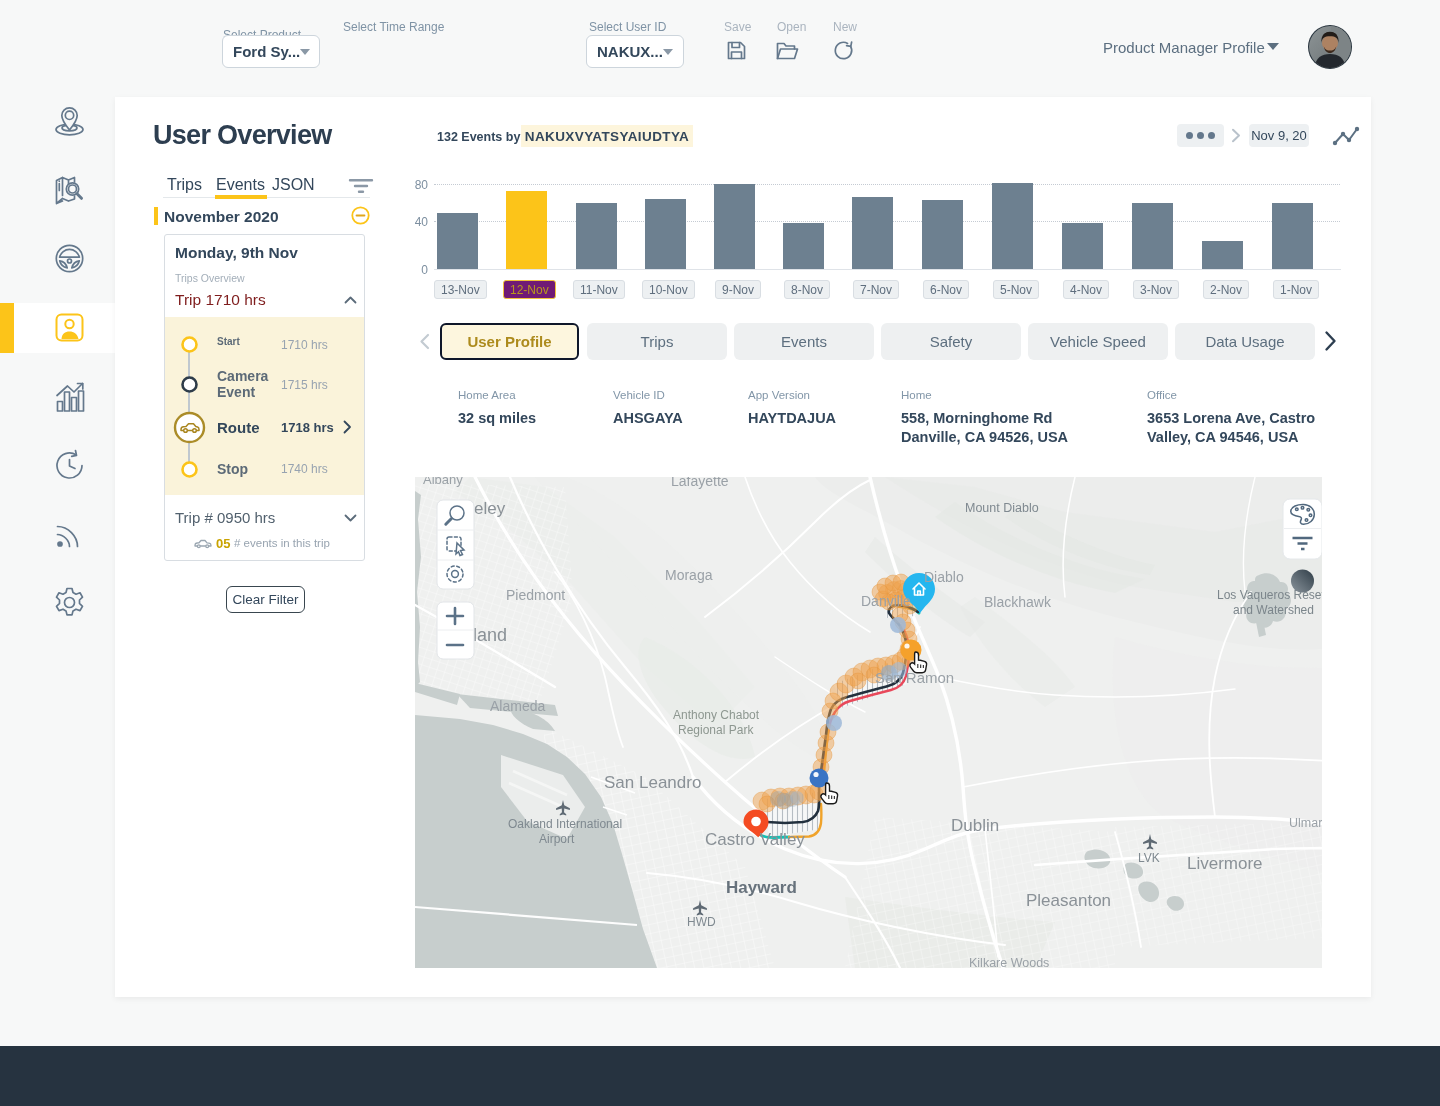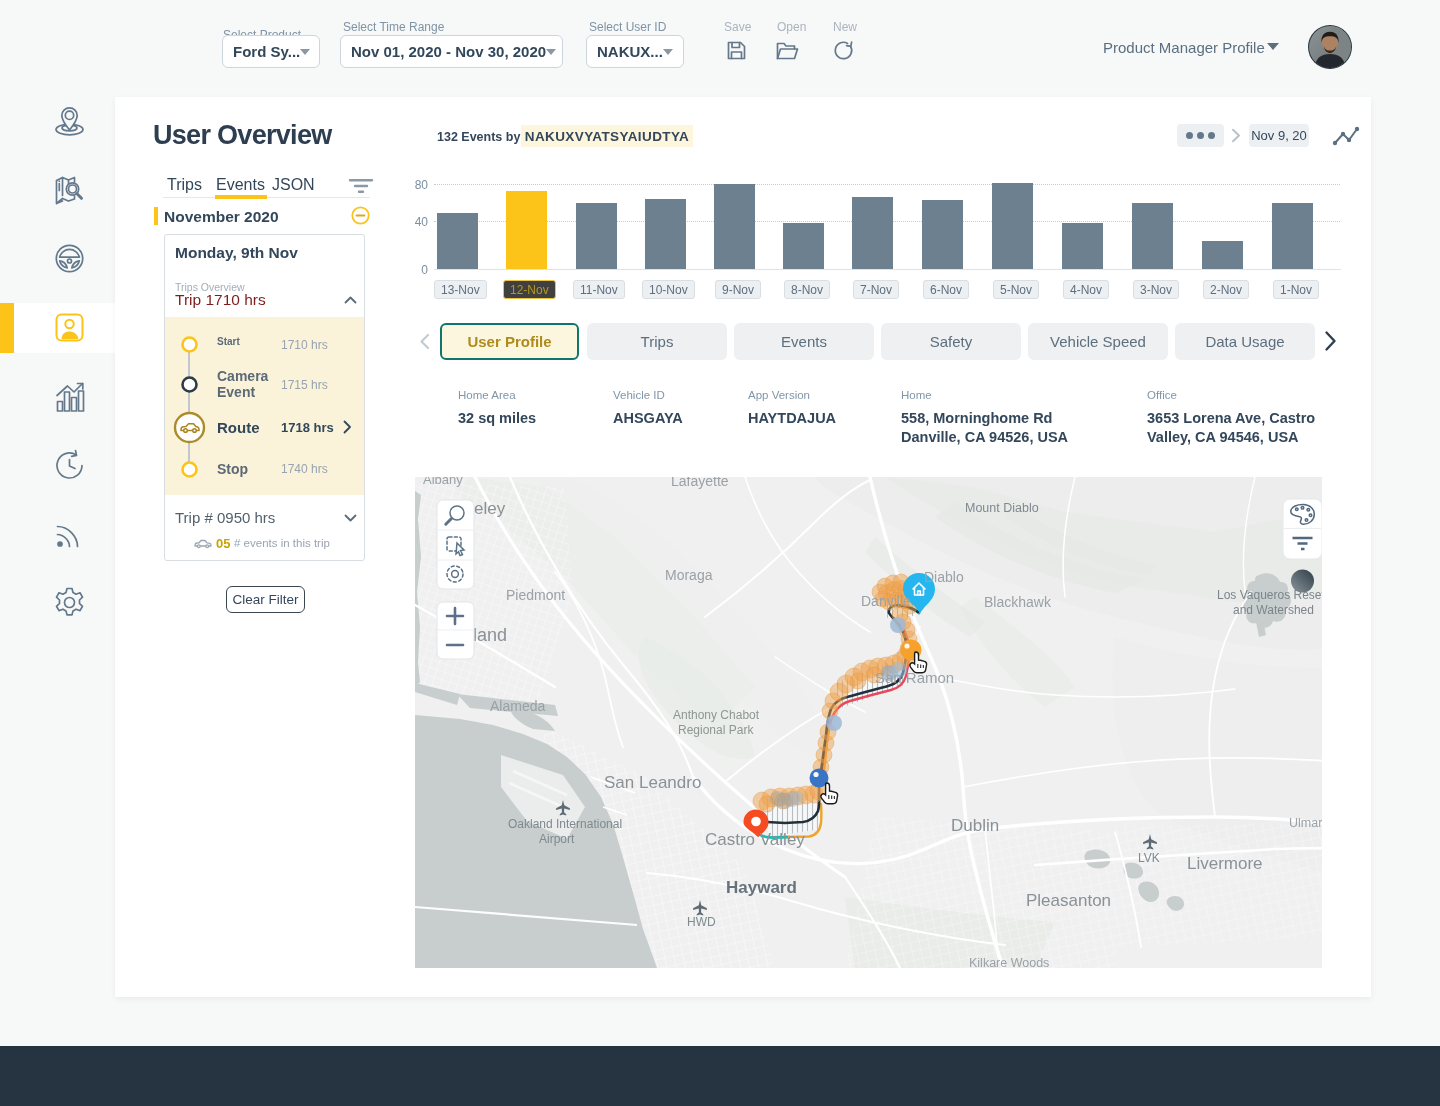--- a/index.html
+++ b/index.html
@@ -24,24 +24,20 @@
 <body>
 <div id="page">
 
   <div class="abs lbl" style="left:223px; top:20px;margin-top:8px;">Select Product</div>
   <div class="ddbox" style="left:222px; top:35px; width:98px;">
       <span class="ddtext">Ford Sy...</span>
       <span class="caret"></span>
     </div>
 
   <div class="abs lbl" style="left:343px; top:20px;">Select Time Range</div>
-  <div class="ddbox" style="left:340px; top:35px; width:223px;">
-      <span class="ddtext">Nov 01, 2020 - Nov 30, 2020</span>
-      <span class="caret"></span>
-    </div>
 
   <div class="abs lbl" style="left:589px; top:20px;">Select User ID</div>
   <div class="ddbox" style="left:586px; top:35px; width:98px;">
       <span class="ddtext">NAKUX...</span>
       <span class="caret"></span>
     </div>
 
   <div class="abs icon-lbl" style="left:724px; top:20px;">Save</div>
   <svg class="abs st" style="left:726px; top:40px;" width="21" height="21" viewBox="0 0 21 21">
     <path d="M2.5 2.5 H14.5 L18.5 6.5 V18.5 H2.5 Z"></path>
@@ -159,21 +155,21 @@
 
   <div class="abs" style="left:154px; top:207px; width:3.5px; height:18px; background:#fcc419;"></div>
   <div class="abs" style="left:164px; top:208px; font-size:15.5px; font-weight:bold; color:#33475b;">November 2020</div>
   <svg class="abs" style="left:351px; top:206px;" width="19" height="19" viewBox="0 0 19 19">
     <circle cx="9.5" cy="9.5" r="8.2" fill="none" stroke="#fcc419" stroke-width="1.8"></circle>
     <path d="M5.5 9.5 H13.5" stroke="#e0a61d" stroke-width="1.8" stroke-linecap="round"></path>
   </svg>
 
   <div class="abs" style="left:163.5px; top:234px; width:201px; height:327px; border:1px solid #d8dde2; border-radius:3px; background:#fff;"></div>
   <div class="abs" style="left:175px; top:244px; font-size:15.5px; font-weight:bold; color:#33475b;">Monday, 9th Nov</div>
-  <div class="abs" style="left:175px; top:281px; font-size:10.5px; color:#a3aeb9;">Trips Overview</div>
+  <div class="abs" style="left:175px; top:272px; font-size:10.5px; color:#a3aeb9;">Trips Overview</div>
   <div class="abs" style="left:175px; top:291px; font-size:15.5px; color:#7f1d1d;">Trip 1710 hrs</div>
   <svg class="abs" style="left:344px; top:296px;" width="13" height="8" viewBox="0 0 13 8" fill="none" stroke="#5b6b7a" stroke-width="1.8" stroke-linecap="round" stroke-linejoin="round">
       <path d="M1.5 6.5 L6.5 1.5 L11.5 6.5"></path>
     </svg>
 
   <div class="abs" style="left:164.5px; top:317px; width:199px; height:178px; background:#faf3da;"></div>
   <div class="abs" style="left:188.2px; top:352px; width:1.6px; height:110px; background:#c0c8cf;"></div>
 
   <svg class="abs" style="left:180px; top:335px;" width="19" height="19">
       <circle cx="9.5" cy="9.5" r="7" fill="#fff" stroke="#fcc419" stroke-width="2.6"></circle>
@@ -256,37 +252,37 @@
   <div class="bar" style="left:783px; top:223px; height:46px;"></div>
   <div class="bar" style="left:852px; top:197px; height:72px;"></div>
   <div class="bar" style="left:922px; top:199.5px; height:69.5px;"></div>
   <div class="bar" style="left:992px; top:183px; height:86px;"></div>
   <div class="bar" style="left:1062px; top:223px; height:46px;"></div>
   <div class="bar" style="left:1132px; top:203px; height:66px;"></div>
   <div class="bar" style="left:1202px; top:241px; height:28px;"></div>
   <div class="bar" style="left:1272px; top:203px; height:66px;"></div>
 
   <div class="xlab" style="left:434px;">13-Nov</div>
-  <div class="xlab" style="left:503px; background:#404040; border-color:#f0c33c; color:#b9971e;">12-Nov</div>
+  <div class="xlab" style="left:503px; background:#701a75; border-color:#f0c33c; color:#b9971e;">12-Nov</div>
   <div class="xlab" style="left:573px;">11-Nov</div>
   <div class="xlab" style="left:642px;">10-Nov</div>
   <div class="xlab" style="left:715px;">9-Nov</div>
   <div class="xlab" style="left:784px;">8-Nov</div>
   <div class="xlab" style="left:853px;">7-Nov</div>
   <div class="xlab" style="left:923px;text-align:center;">6-Nov</div>
   <div class="xlab" style="left:993px;">5-Nov</div>
   <div class="xlab" style="left:1063px;">4-Nov</div>
   <div class="xlab" style="left:1133px;">3-Nov</div>
   <div class="xlab" style="left:1203px;">2-Nov</div>
   <div class="xlab" style="left:1273px;">1-Nov</div>
 
   <svg class="abs" style="left:419px; top:333px;" width="11" height="17" viewBox="0 0 11 17" fill="none" stroke="#c3cbd2" stroke-width="2.2" stroke-linecap="round" stroke-linejoin="round">
       <path d="M9 2 L2.5 8.5 L9 15"></path>
     </svg>
-  <div class="tabchip" style="left:440px; width:139px; background:#fdf6de; border:2px solid #0f766e; font-weight:bold; color:#ad8b1d;">User Profile</div>
+  <div class="tabchip" style="left:440px; width:139px; background:#fdf6de; border:2px solid #0f172a; font-weight:bold; color:#ad8b1d;">User Profile</div>
   <div class="tabchip" style="left:587px;">Trips</div>
   <div class="tabchip" style="left:734px;">Events</div>
   <div class="tabchip" style="left:881px;">Safety</div>
   <div class="tabchip" style="left:1028px;">Vehicle Speed</div>
   <div class="tabchip" style="left:1175px;">Data Usage</div>
   <svg class="abs" style="left:1324px; top:330px;" width="13" height="22" viewBox="0 0 13 22" fill="none" stroke="#2d3e50" stroke-width="2.4" stroke-linecap="round" stroke-linejoin="round">
       <path d="M2.5 2.5 L10.5 11 L2.5 19.5"></path>
     </svg>
 
   <div class="ilab" style="left:458px; top:389px;">Home Area</div>

